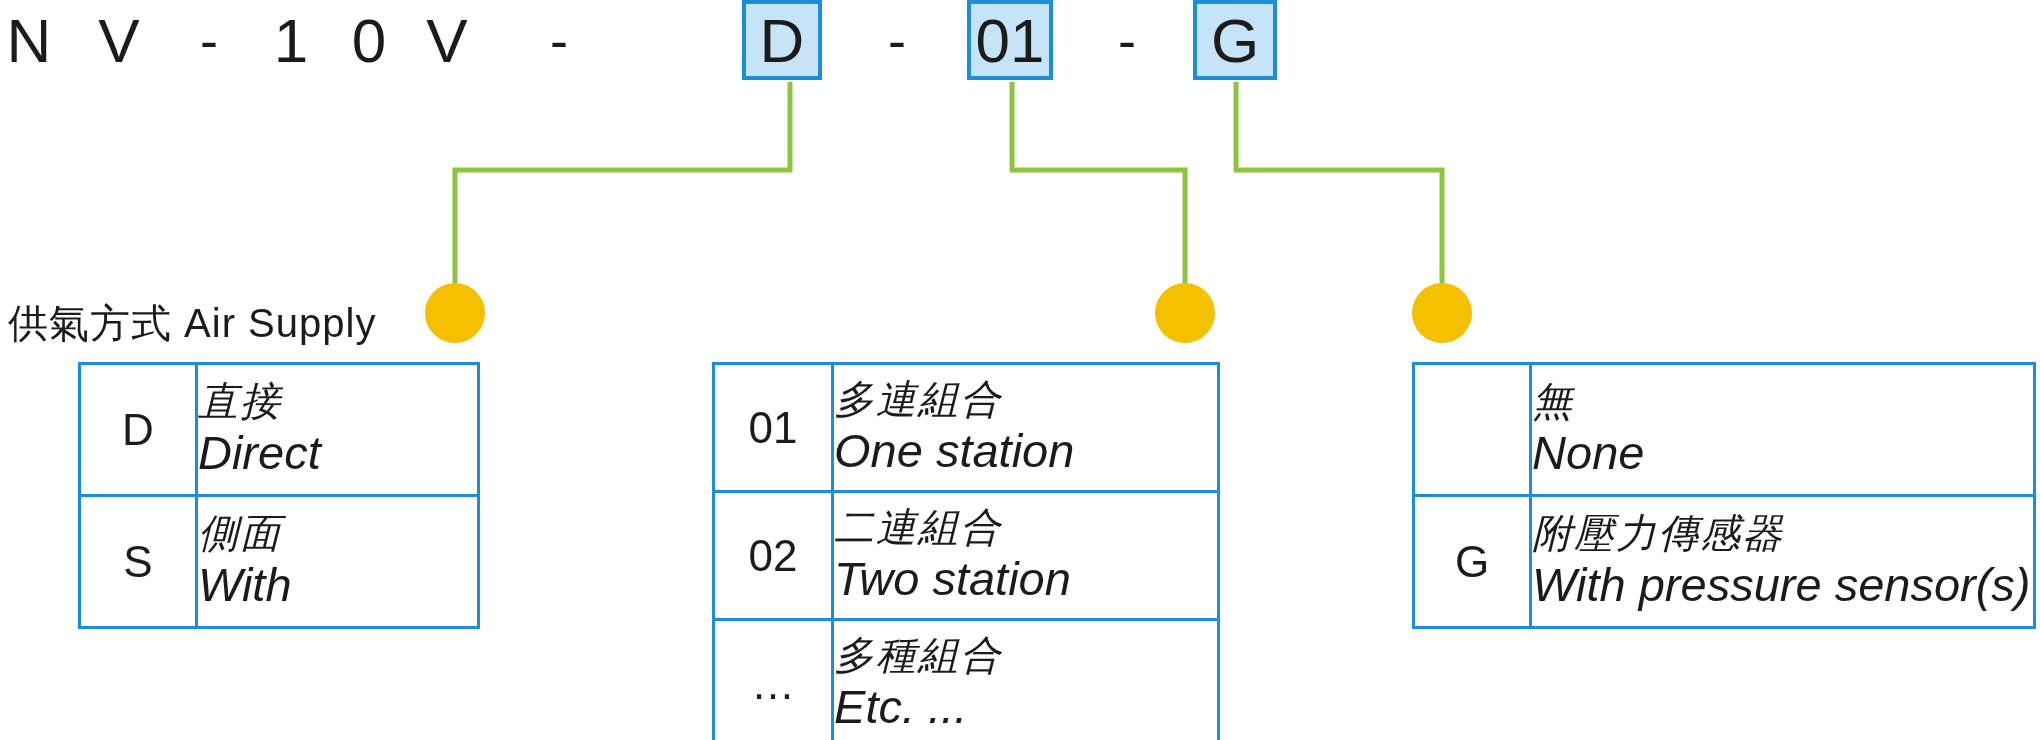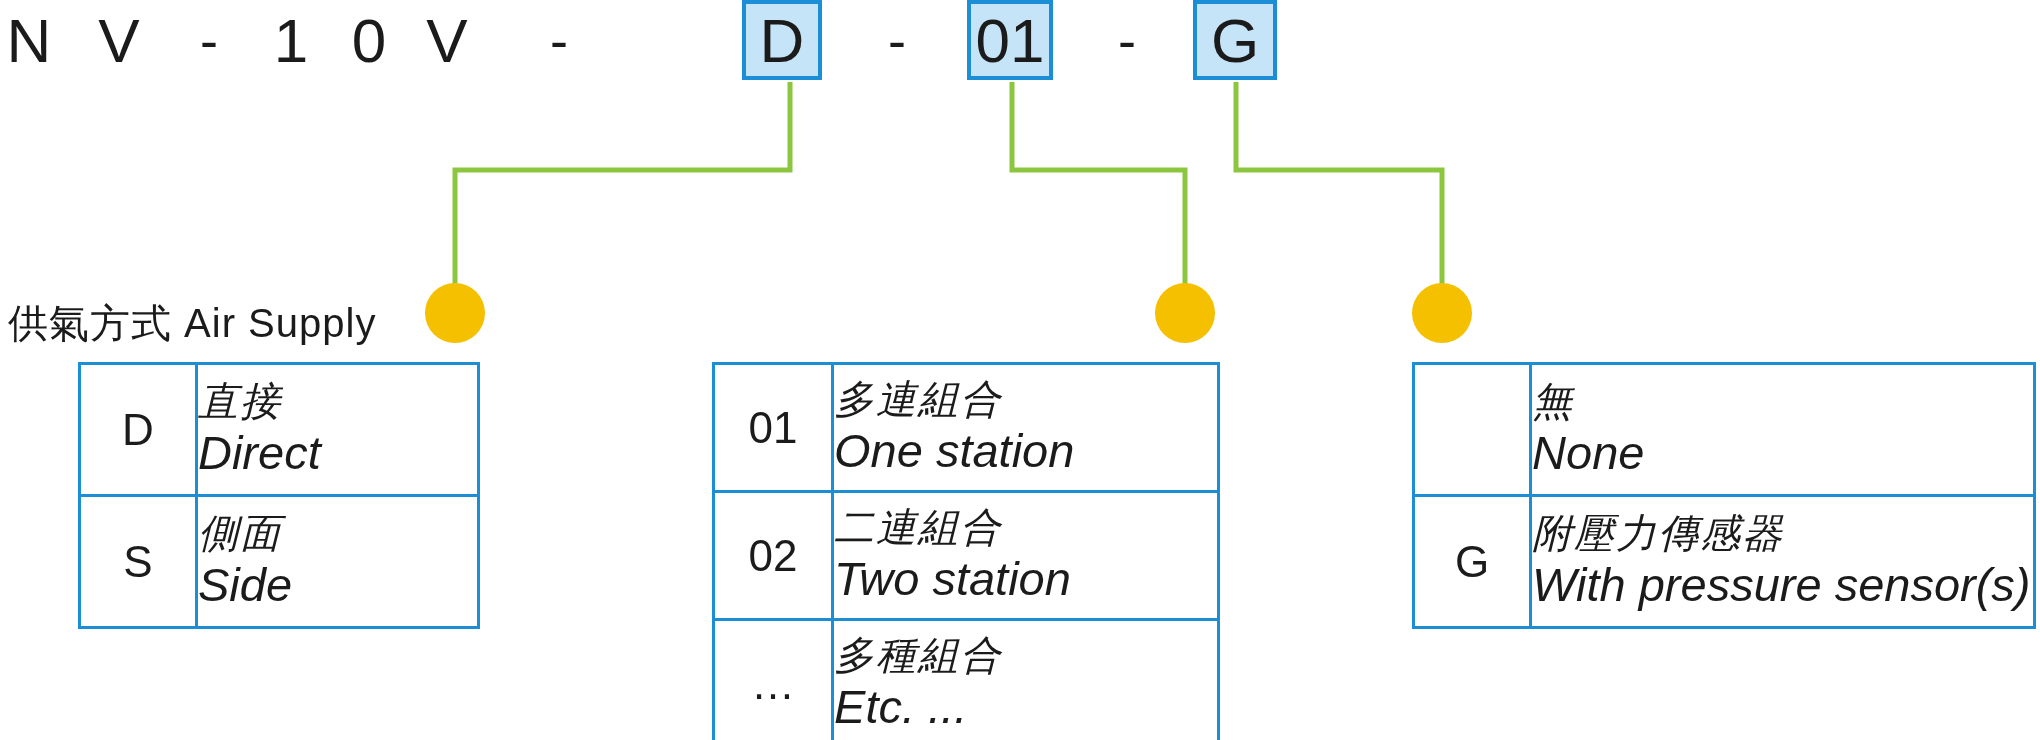--- a/index.html
+++ b/index.html
@@ -109,21 +109,21 @@
       <td class="c-code" style="width:118px;height:132px;">D</td>
       <td class="c-desc" style="width:284px;">
         <span class="zh">直接</span>
         <span class="en">Direct</span>
       </td>
     </tr>
     <tr>
       <td class="c-code" style="height:132px;">S</td>
       <td class="c-desc">
         <span class="zh">側面</span>
-        <span class="en">Side</span>
+        <span class="en">With</span>
       </td>
     </tr>
   </tbody>
     </table>
 
 
   <table class="tbl" style="left:712px;top:362px;width:508px;">
     <tbody>
         <tr>
       <td class="c-code" style="width:120px;height:128px;">01</td>

